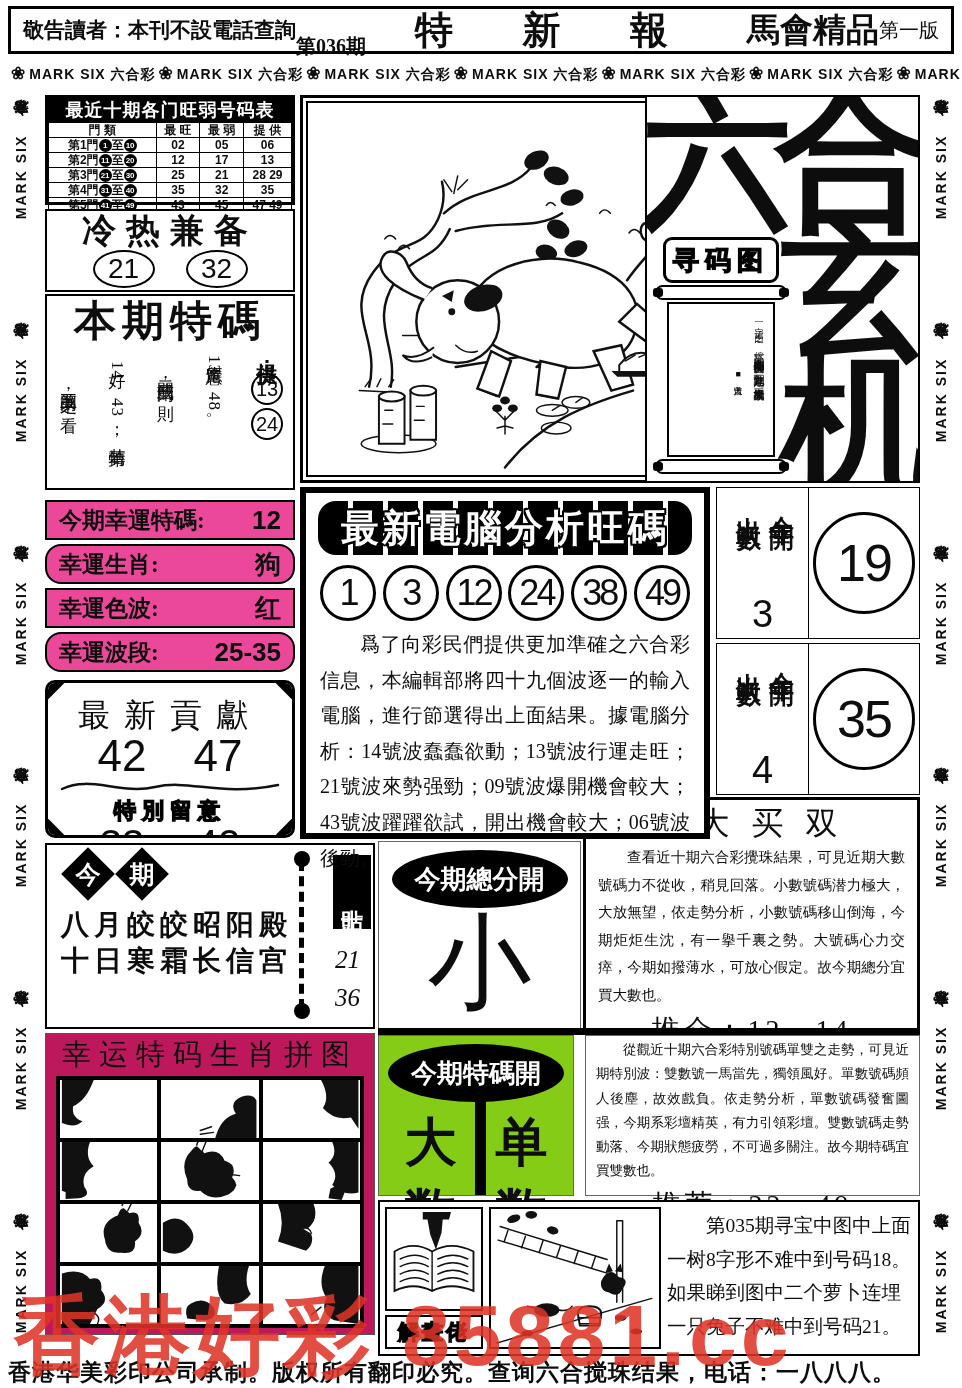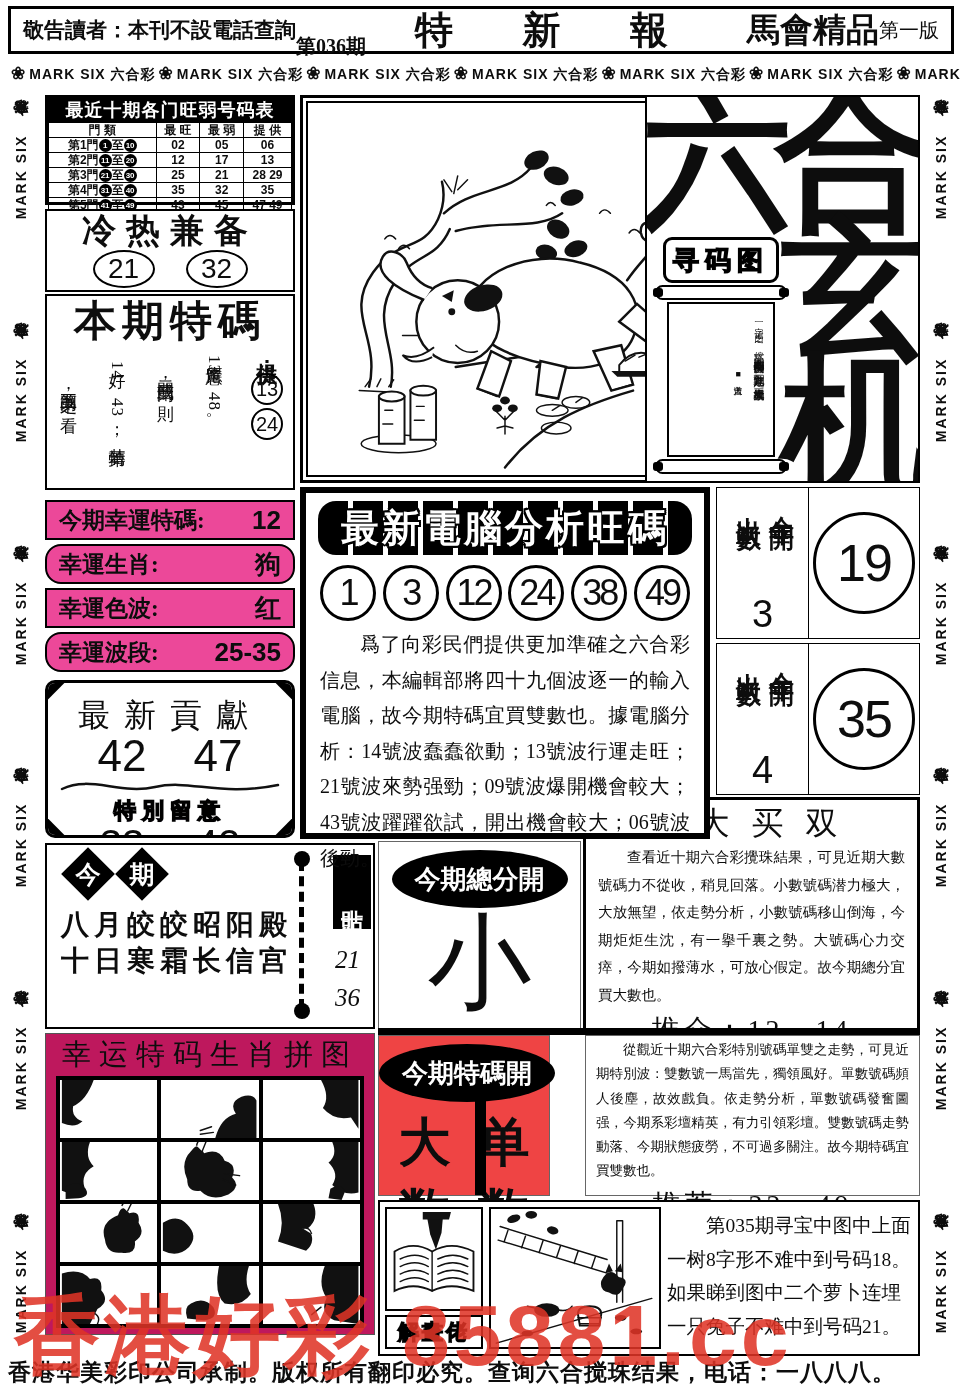--- a/index.html
+++ b/index.html
@@ -152,21 +152,21 @@
   #bs-box { left:583px; top:797px; width:337px; height:235px; border:3px solid #000; position:absolute; background:#fff; padding:2px 12px; }
   #bs-head { font-size:32px; text-align:center; letter-spacing:22px; line-height:42px; white-space:nowrap; }
   #bs-body { font-size:14.5px; line-height:1.9; text-indent:2em; text-align:justify; }
   .rec-line { font-size:28px; text-align:center; letter-spacing:4px; margin-top:2px; }
   
   #to-box { left:378px; top:841px; width:203px; height:190px; border:1px solid #666; position:absolute; background:#fff; text-align:center; }
   .oval-banner { margin:8px auto 0; width:176px; height:58px; background:#000; border-radius:50%;
     display:flex; align-items:center; justify-content:center; }
   .oval-banner span { color:#fff; font-size:26px; font-weight:bold; white-space:nowrap; }
   #to-value { font-size:104px; line-height:1.05; }
-  #so-box { left:378px; top:1035px; width:172px; height:161px; border:1px solid #666; position:absolute; background:#ef4444; text-align:center; }
+  #so-box { left:378px; top:1035px; width:196px; height:161px; border:1px solid #666; position:absolute; background:#84cc16; text-align:center; }
   #so-bar { position:absolute; left:96px; top:52px; bottom:0; width:11px; background:#000; }
   #so-vals { display:flex; justify-content:space-between; padding:6px 6px 0; font-size:52px; font-weight:bold; }
   
   #oe-box { left:585px; top:1035px; width:335px; height:161px; border:1px solid #666; position:absolute; background:#fff; padding:2px 10px; }
   #oe-body { font-size:13.5px; line-height:1.8; text-indent:2em; text-align:justify; }
   #divider-thick { left:378px; top:1028px; width:542px; height:7px; background:#000; position:absolute; }
   
   #bt-box { left:378px; top:1200px; width:542px; height:156px; border:2px solid #000; position:absolute; background:#fff; display:flex; padding:5px; gap:6px; }
   #bt-book { width:98px; display:flex; flex-direction:column; gap:4px; }
   #bt-book-pic { border:2px solid #000; height:104px; }
@@ -494,21 +494,21 @@
       <span>最新電腦分析旺碼</span>
     </div>
     <div id="ca-circles">
       <span class="circle-m">1</span>
       <span class="circle-m">3</span>
       <span class="circle-m">12</span>
       <span class="circle-m">24</span>
       <span class="circle-m">38</span>
       <span class="circle-m">49</span>
     </div>
-    <div id="ca-body">爲了向彩民們提供更加準確之六合彩信息，本編輯部將四十九個波逐一的輸入電腦，故今期特碼宜買雙數也。據電腦分析：14號波蠢蠢欲動；13號波行運走旺；21號波來勢强勁；09號波爆開機會較大；43號波躍躍欲試，開出機會較大；06號波後勁。</div>
+    <div id="ca-body">爲了向彩民們提供更加準確之六合彩信息，本編輯部將四十九個波逐一的輸入電腦，進行節選得出上面結果。據電腦分析：14號波蠢蠢欲動；13號波行運走旺；21號波來勢强勁；09號波爆開機會較大；43號波躍躍欲試，開出機會較大；06號波後勁。</div>
   </div>
 
   <div id="lh-box">
     <span class="lh-char" style="left:-6px; top:-12px;">六</span>
     <span class="lh-char" style="left:128px; top:-18px; font-size:158px;">合</span>
     <span class="lh-char" style="left:134px; top:118px;">玄</span>
     <span class="lh-char" style="left:134px; top:252px;">机</span>
     <div id="scroll-header">
         <span>寻码图</span>
       </div>

